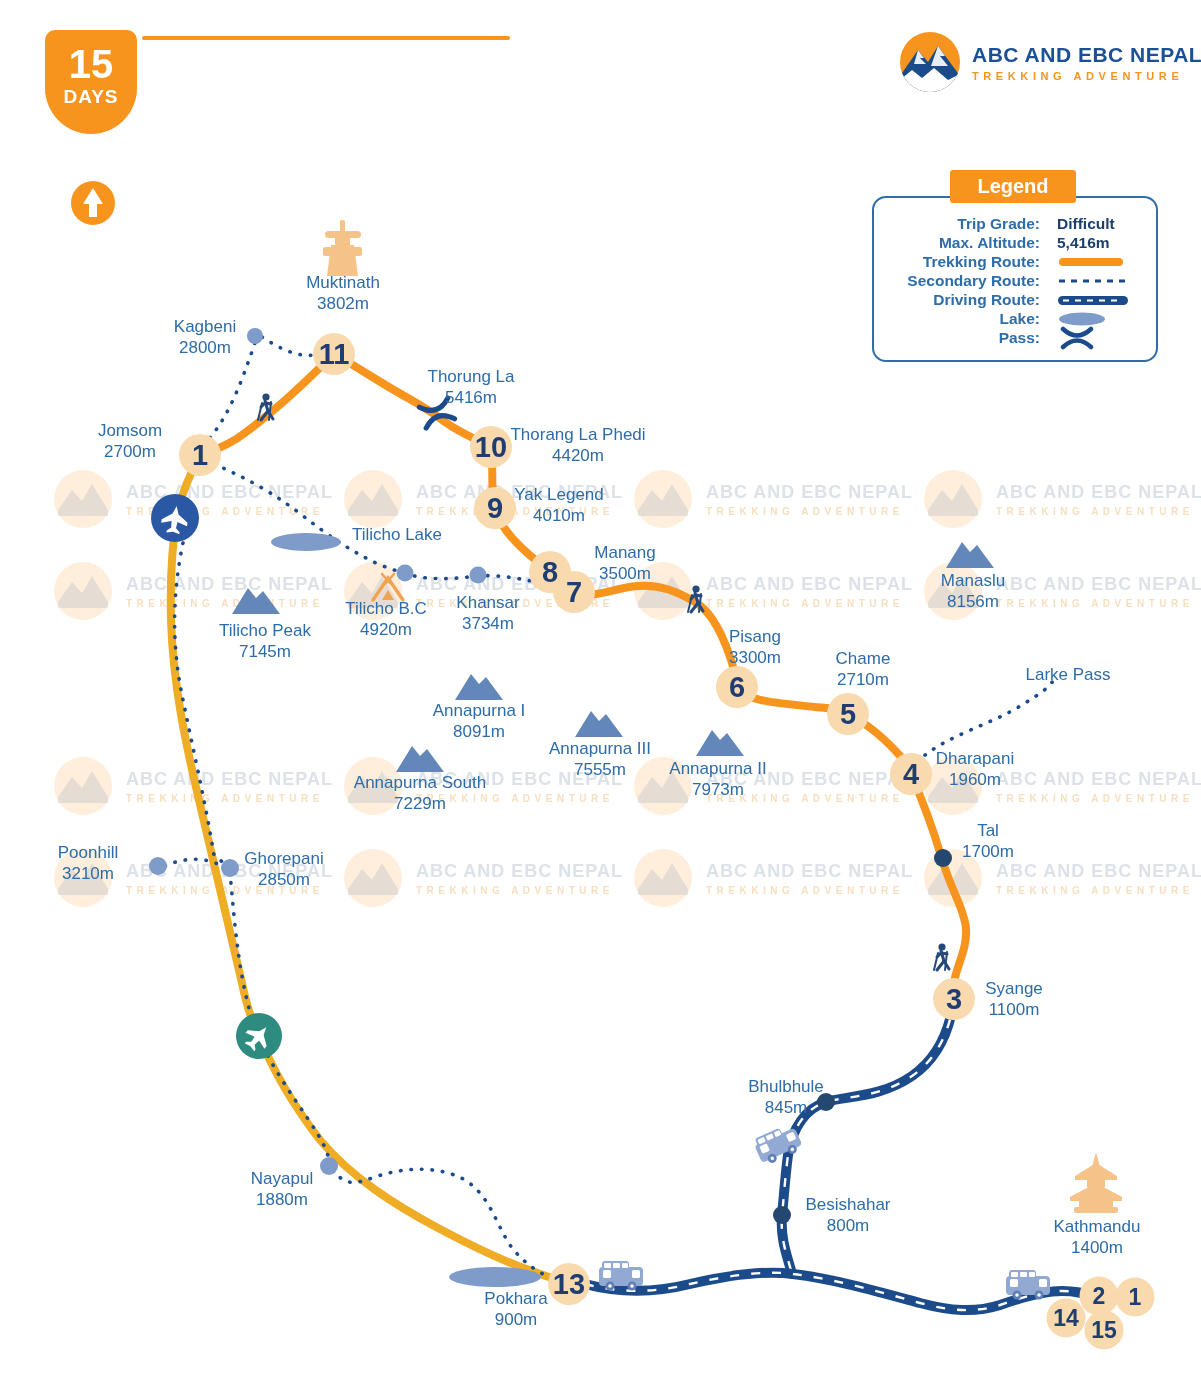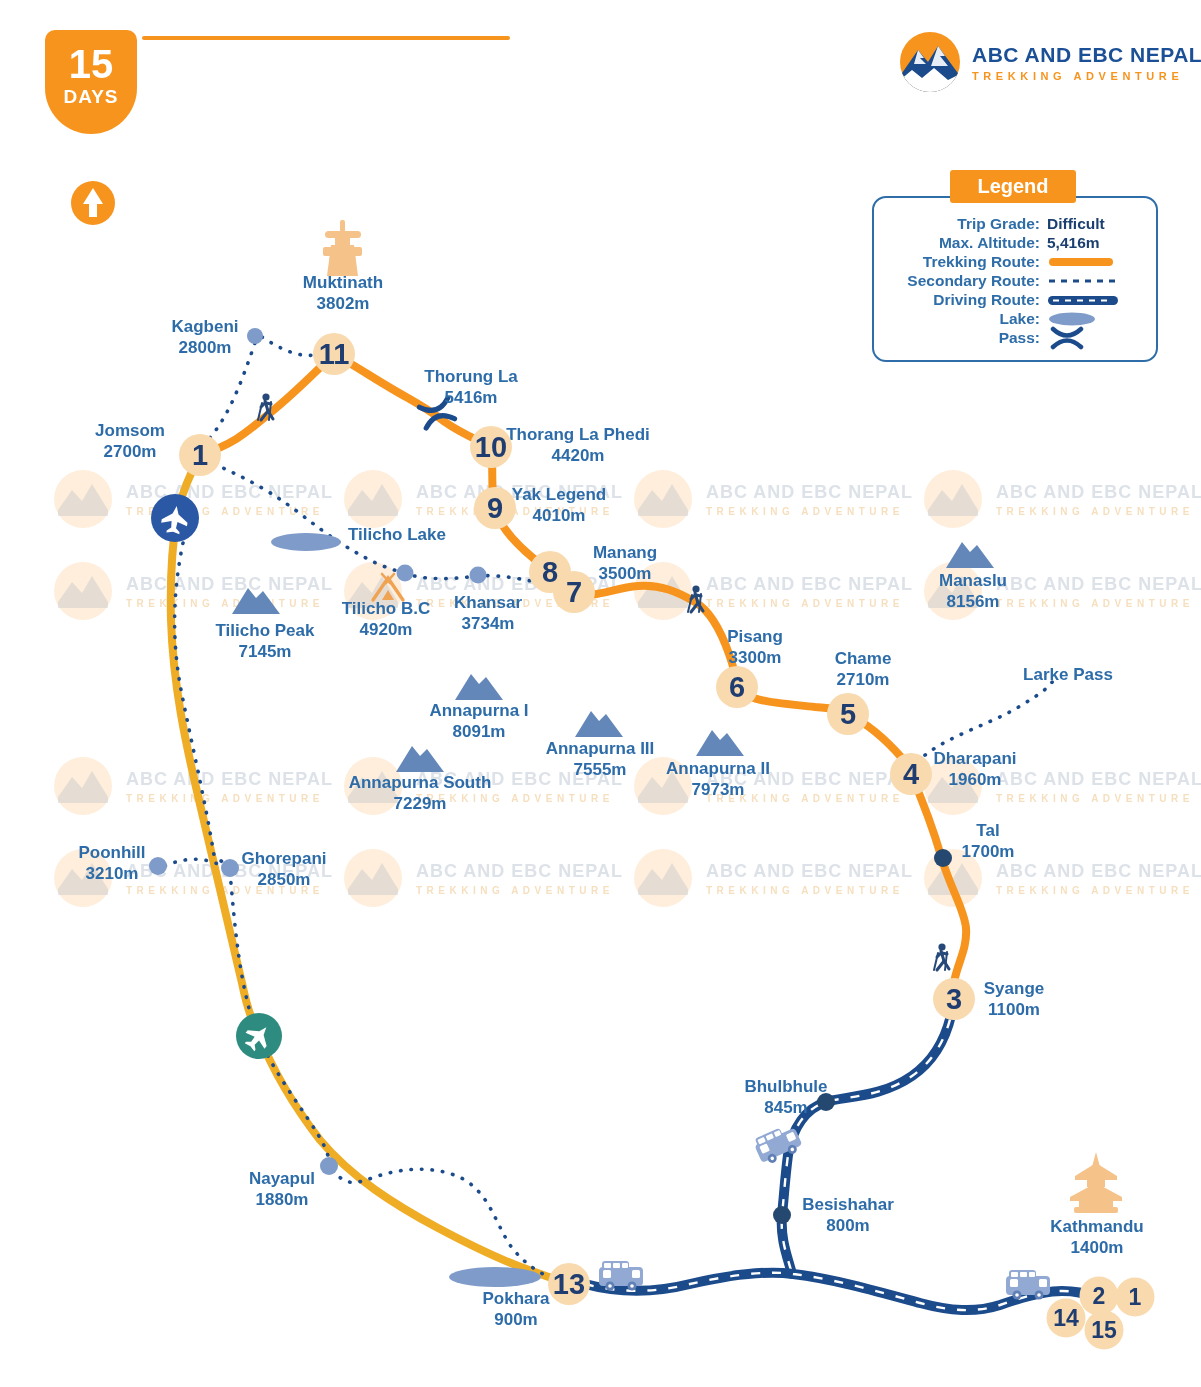--- a/index.html
+++ b/index.html
@@ -16,25 +16,25 @@
   .brand-text .name{font-size:21px;font-weight:bold;color:#1B4F96;letter-spacing:.5px;white-space:nowrap;}
   .brand-text .tag{font-size:11px;font-weight:bold;color:#F7941E;letter-spacing:4.6px;margin-top:3px;white-space:nowrap;}
   
   .legend{position:absolute;left:872px;top:196px;width:282px;height:162px;background:#fff;
       border:2px solid #2E6DA8;border-radius:14px;z-index:30;}
   .legend-tab{position:absolute;left:950px;top:170px;width:126px;height:33px;background:#F7941E;
       color:#fff;font-size:20px;font-weight:bold;display:flex;align-items:center;justify-content:center;
       border-radius:3px;z-index:31;}
   .legend-rows{position:absolute;left:880px;top:214px;width:266px;z-index:32;}
   .lrow{display:flex;align-items:center;height:19px;}
-  .lrow .ll{width:160px;text-align:right;color:#2E6DA8;font-weight:bold;font-size:15.5px;padding-right:7px;}
+  .lrow .ll{width:160px;text-align:right;color:#2E6DA8;font-weight:bold;font-size:15.5px;padding-right:17px;}
   .lrow .lv{color:#1B3F70;font-weight:bold;font-size:15.5px;}
   
   .loc{position:absolute;transform:translateX(-50%);text-align:center;color:#2D6CA8;
-      font-weight:bold;font-size:17px;line-height:21px;white-space:nowrap;z-index:12;}
+      font-weight:normal;font-size:17px;line-height:21px;white-space:nowrap;z-index:12;}
   .wp{position:absolute;width:42px;height:42px;border-radius:50%;background:#F8DAAE;color:#1F3D70;
       font-weight:bold;font-size:29px;display:flex;align-items:center;justify-content:center;
       transform:translate(-50%,-50%);z-index:14;}
   .wp.sm{width:39px;height:39px;font-size:23px;}
   .icon{position:absolute;z-index:13;}
   #routes{position:absolute;left:0;top:0;z-index:6;}
   
   .wm{position:absolute;display:flex;align-items:center;gap:12px;z-index:1;}
   .wm .t1{font-size:18px;font-weight:bold;letter-spacing:1px;color:#DDE2E9;white-space:nowrap;}
   .wm .t2{font-size:10px;font-weight:bold;letter-spacing:4.5px;color:#F6DFBE;margin-top:3px;white-space:nowrap;}
@@ -452,21 +452,21 @@
   <div class="loc" style="left:973px;top:570px"><span>Manaslu</span><br><span>8156m</span></div>
   <div class="loc" style="left:755px;top:626px"><span>Pisang</span><br><span>3300m</span></div>
   <div class="loc" style="left:863px;top:648px"><span>Chame</span><br><span>2710m</span></div>
   <div class="loc" style="left:1068px;top:664px"><span>Larke Pass</span></div>
   <div class="loc" style="left:479px;top:700px"><span>Annapurna I</span><br><span>8091m</span></div>
   <div class="loc" style="left:600px;top:738px"><span>Annapurna III</span><br><span>7555m</span></div>
   <div class="loc" style="left:718px;top:758px"><span>Annapurna II</span><br><span>7973m</span></div>
   <div class="loc" style="left:420px;top:772px"><span>Annapurna South</span><br><span>7229m</span></div>
   <div class="loc" style="left:975px;top:748px"><span>Dharapani</span><br><span>1960m</span></div>
   <div class="loc" style="left:988px;top:820px"><span>Tal</span><br><span>1700m</span></div>
-  <div class="loc" style="left:112px;top:842px"><span>Poonhill</span><br><span>3210m</span></div>
+  <div class="loc" style="left:88px;top:842px"><span>Poonhill</span><br><span>3210m</span></div>
   <div class="loc" style="left:284px;top:848px"><span>Ghorepani</span><br><span>2850m</span></div>
   <div class="loc" style="left:1014px;top:978px"><span>Syange</span><br><span>1100m</span></div>
   <div class="loc" style="left:786px;top:1076px"><span>Bhulbhule</span><br><span>845m</span></div>
   <div class="loc" style="left:848px;top:1194px"><span>Besishahar</span><br><span>800m</span></div>
   <div class="loc" style="left:282px;top:1168px"><span>Nayapul</span><br><span>1880m</span></div>
   <div class="loc" style="left:516px;top:1288px"><span>Pokhara</span><br><span>900m</span></div>
   <div class="loc" style="left:1097px;top:1216px"><span>Kathmandu</span><br><span>1400m</span></div>
 
 </div>
 

